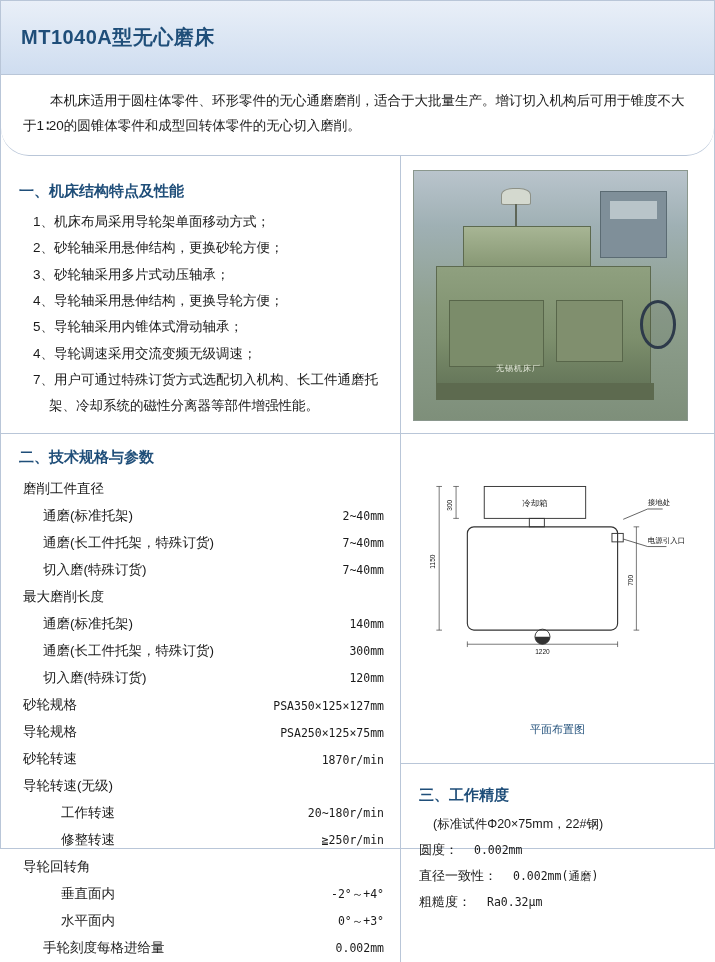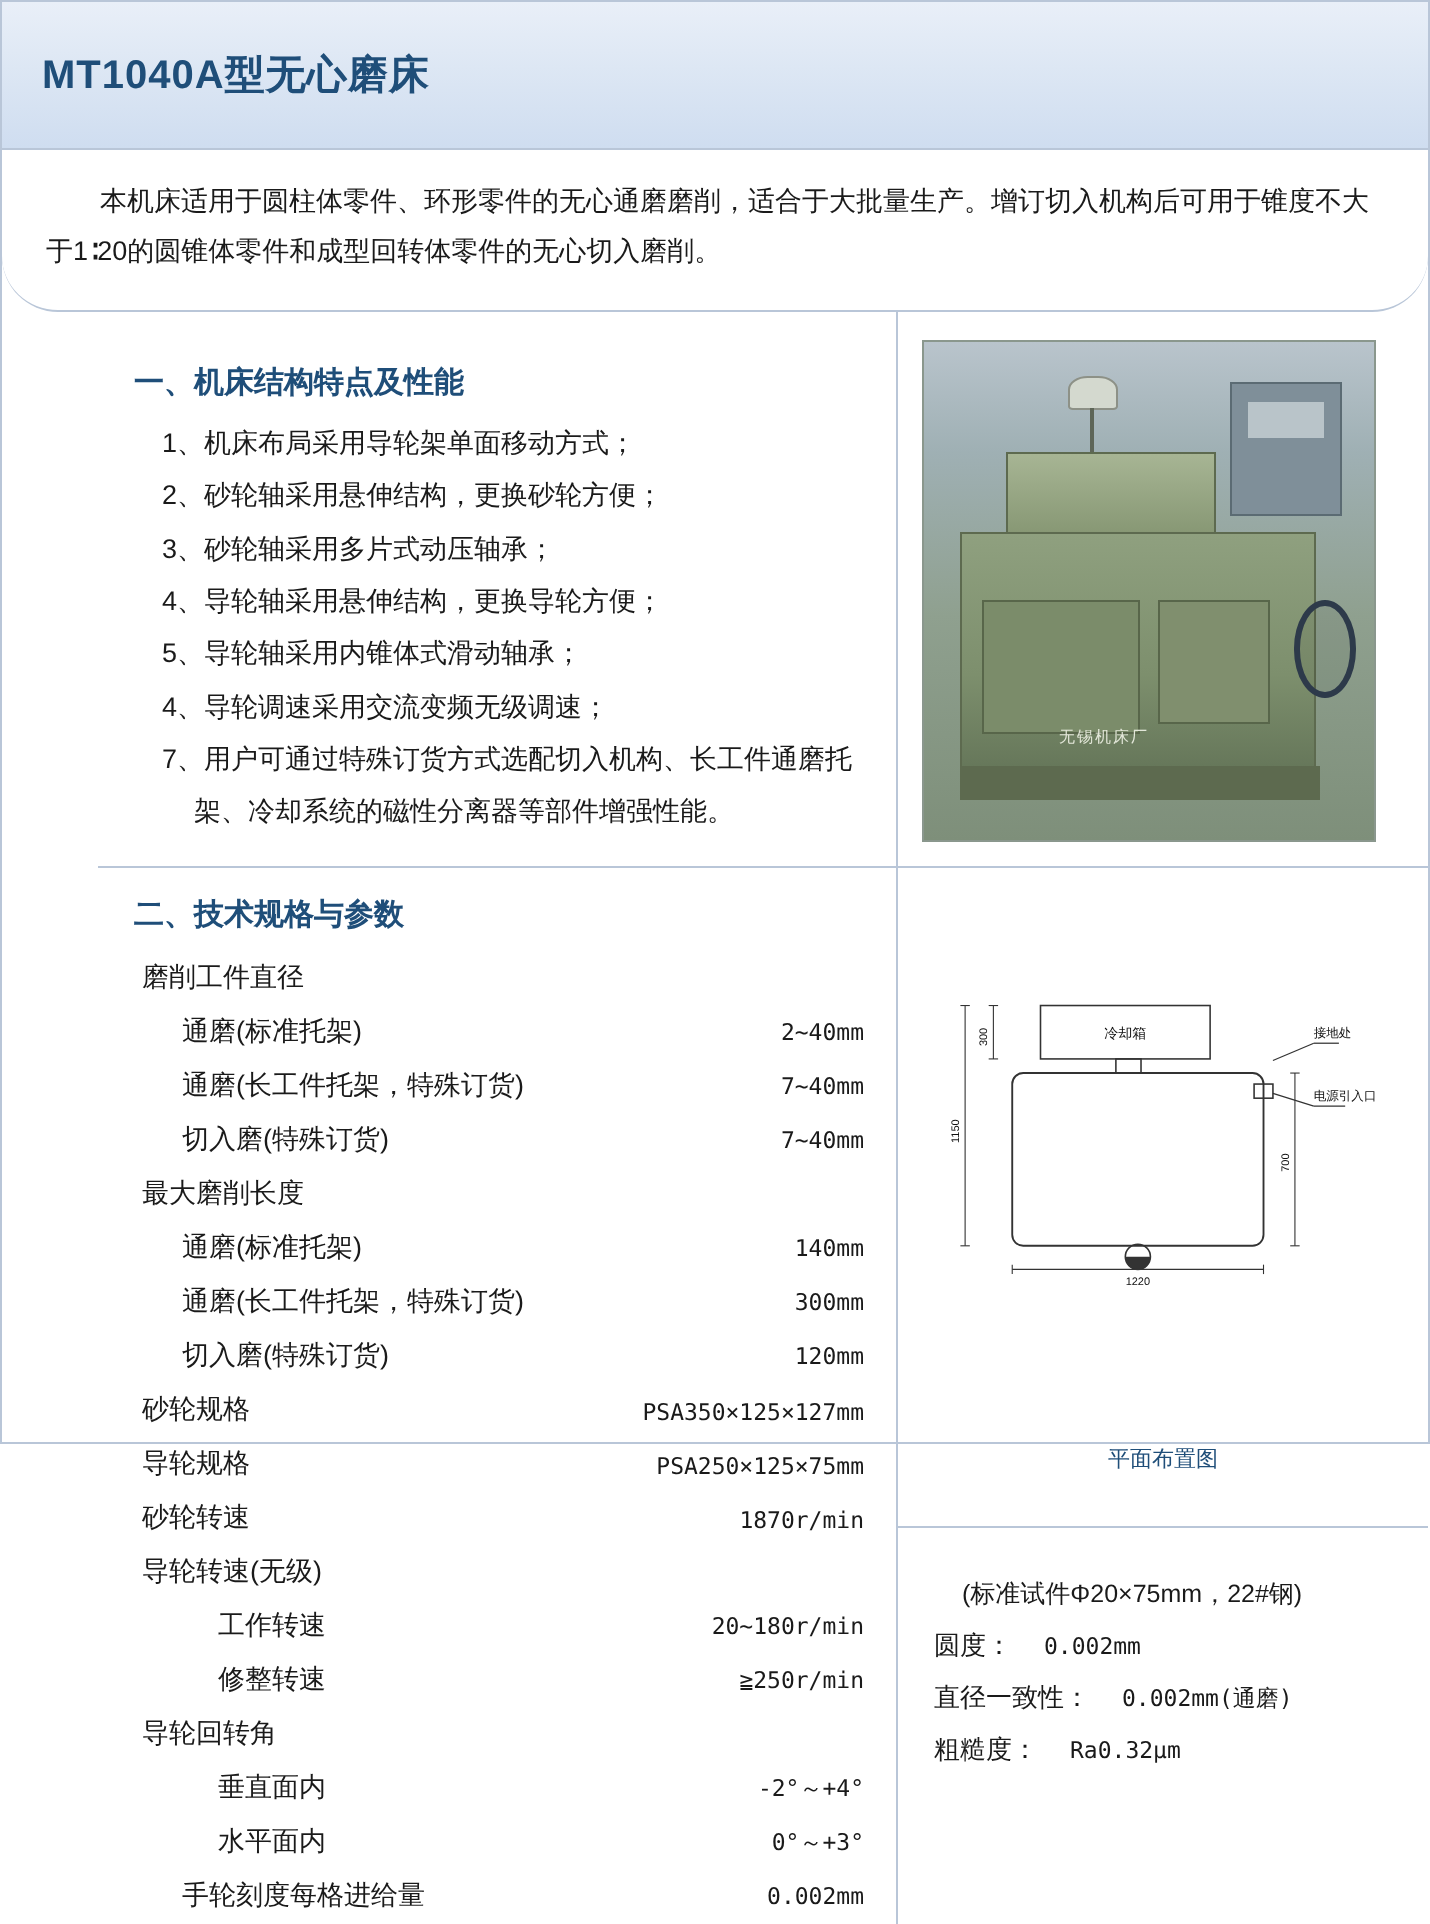--- a/index.html
+++ b/index.html
@@ -10,21 +10,21 @@
     width: 715px;
     height: 962px;
     background: #ffffff;
     font-family: "Liberation Sans", sans-serif;
     color: #222222;
     -webkit-font-smoothing: antialiased;
   }
   .page {
     position: relative;
     width: 715px;
-    height: 722px;
+    height: 849px;
     box-sizing: border-box;
     border: 1px solid #b9c6d8;
     background: #ffffff;
   }
   
   .header {
     height: 74px;
     background: linear-gradient(to bottom, #e9eff8 0%, #dde7f4 45%, #cfddf0 100%);
     border-bottom: 1px solid #b9c6d8;
     display: flex;
@@ -51,21 +51,20 @@
     margin: 0;
     font-size: 13.5px;
     line-height: 1.85;
     text-indent: 2em;
     color: #1a1a1a;
   }
   
   .row {
     display: flex;
     border-bottom: 1px solid #b9c6d8;
-    margin-left: 48px;
   }
   .row:last-child { border-bottom: none; }
   .col-left {
     width: 400px;
     box-sizing: border-box;
     border-right: 1px solid #b9c6d8;
   }
   .col-right {
     flex: 1;
     box-sizing: border-box;
@@ -462,20 +461,21 @@
             <line x1="60" y1="196" x2="220" y2="196" stroke="#333" stroke-width="0.7"></line>
             <line x1="60" y1="193" x2="60" y2="199" stroke="#333" stroke-width="0.7"></line>
             <line x1="220" y1="193" x2="220" y2="199" stroke="#333" stroke-width="0.7"></line>
             <text x="140" y="206" font-size="7" fill="#111" text-anchor="middle">1220</text>
           </svg>
         </div>
         <div class="draw-caption">平面布置图</div>
       </div>
 
       <div class="acc-cell">
+        <div class="sec-title">三、工作精度</div>
         <div class="acc-note">(标准试件Φ20×75mm，22#钢)</div>
         <div class="acc-row"><span class="k">圆度：</span><span class="v">0.002mm</span></div>
         <div class="acc-row"><span class="k">直径一致性：</span><span class="v">0.002mm(通磨)</span></div>
         <div class="acc-row"><span class="k">粗糙度：</span><span class="v">Ra0.32μm</span></div>
       </div>
     </div>
   </div>
 
 </div>
 

